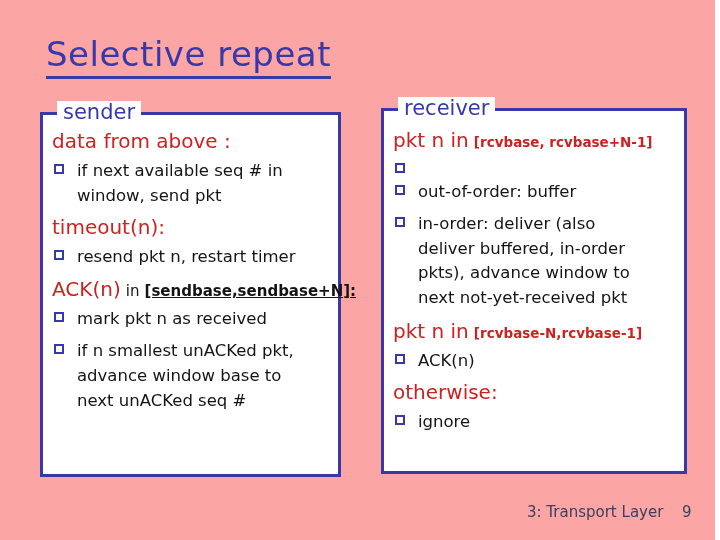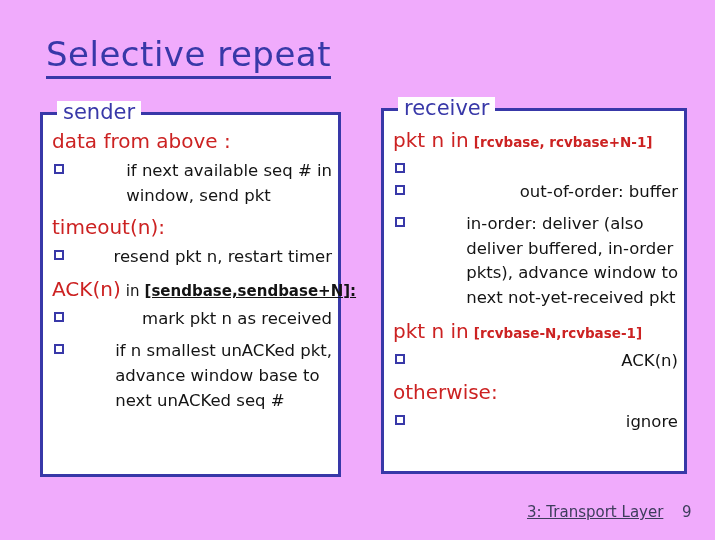--- a/index.html
+++ b/index.html
@@ -7,21 +7,21 @@
     --heading-red: #CC2222;
     --body-black: #141414;
     --footer-navy: #3d3d5c;
   }
   * { margin: 0; padding: 0; box-sizing: border-box; }
   html, body { background: #ffffff; }
   .slide {
     position: relative;
     width: 715px;
     height: 540px;
-    background: #f0abfc;
+    background: #fca5a5;
     font-family: "DejaVu Sans", sans-serif;
     overflow: hidden;
   }
   .slide-title {
     position: absolute;
     left: 46px;
     top: 36px;
     font-size: 34px;
     font-weight: normal;
     color: var(--accent-blue);
@@ -54,21 +54,21 @@
     font-size: 20px;
     line-height: 1.15;
     margin: 6px 0 5px 2px;
     white-space: nowrap;
   }
   .heading-mixed { margin: 8px 0 5px 2px; white-space: nowrap; }
   .red-lg   { color: var(--heading-red); font-size: 20px; }
   .connector{ color: var(--body-black); font-size: 15px; }
   .detail-black { color: var(--body-black); font-size: 15px; font-weight: bold; text-decoration: underline; }
   .detail-red   { color: var(--heading-red); font-size: 13.5px; font-weight: bold; text-align: right; }
-  .bullet-row { display: flex; align-items: flex-start; margin: 6px 0 7px 0; justify-content: space-between; }
+  .bullet-row { display: flex; align-items: flex-start; margin: 6px 0 7px 0; }
   .bullet-sq {
     flex: 0 0 auto;
     width: 10px;
     height: 10px;
     border: 2.5px solid var(--accent-blue);
     margin: 5px 13px 0 4px;
     background: #ffffff;
   }
   .bullet-text {
     font-size: 16.5px;
@@ -76,21 +76,20 @@
     line-height: 1.5;
     white-space: pre-line;
   }
   .footer-section {
     position: absolute;
     left: 527px;
     top: 503px;
     font-size: 15px;
     color: var(--footer-navy);
     white-space: nowrap;
-    text-decoration: underline;
   }
   .footer-page {
     position: absolute;
     left: 682px;
     top: 503px;
     font-size: 15px;
     color: var(--footer-navy);
   }
 </style>
 </head>

